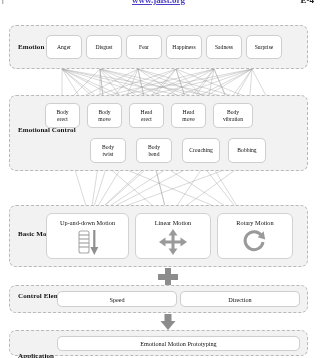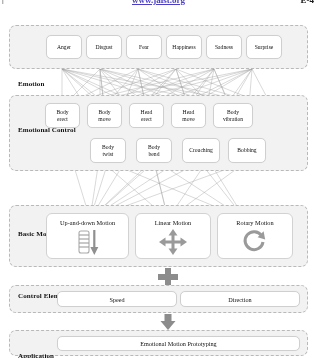--- a/index.html
+++ b/index.html
@@ -174,21 +174,21 @@
       <path d="M154,151 L90,208"></path>
       <path d="M154,151 L168,208"></path>
       <path d="M200,151 L90,208"></path>
       <path d="M200,151 L245,208"></path>
       <path d="M246,151 L168,208"></path>
       <path d="M246,151 L90,208"></path>
     </g>
   </svg>
 
   <div class="panel" style="left:9px;top:14px;width:299px;height:44px;">
-    <div class="panel-label" style="left:8px;top:17px;margin-top:37px;">Emotion</div>
+    <div class="panel-label" style="left:8px;top:17px;">Emotion</div>
   </div>
   <div class="node" style="left:46px;top:24px;width:36px;height:24px;">Anger</div>
   <div class="node" style="left:86px;top:24px;width:36px;height:24px;">Disgust</div>
   <div class="node" style="left:126px;top:24px;width:36px;height:24px;">Fear</div>
   <div class="node" style="left:166px;top:24px;width:36px;height:24px;">Happiness</div>
   <div class="node" style="left:206px;top:24px;width:36px;height:24px;">Sadness</div>
   <div class="node" style="left:246px;top:24px;width:36px;height:24px;">Surprise</div>
 
   <div class="panel" style="left:9px;top:84px;width:299px;height:76px;">
     <div class="panel-label" style="left:8px;top:30px;">Emotional

